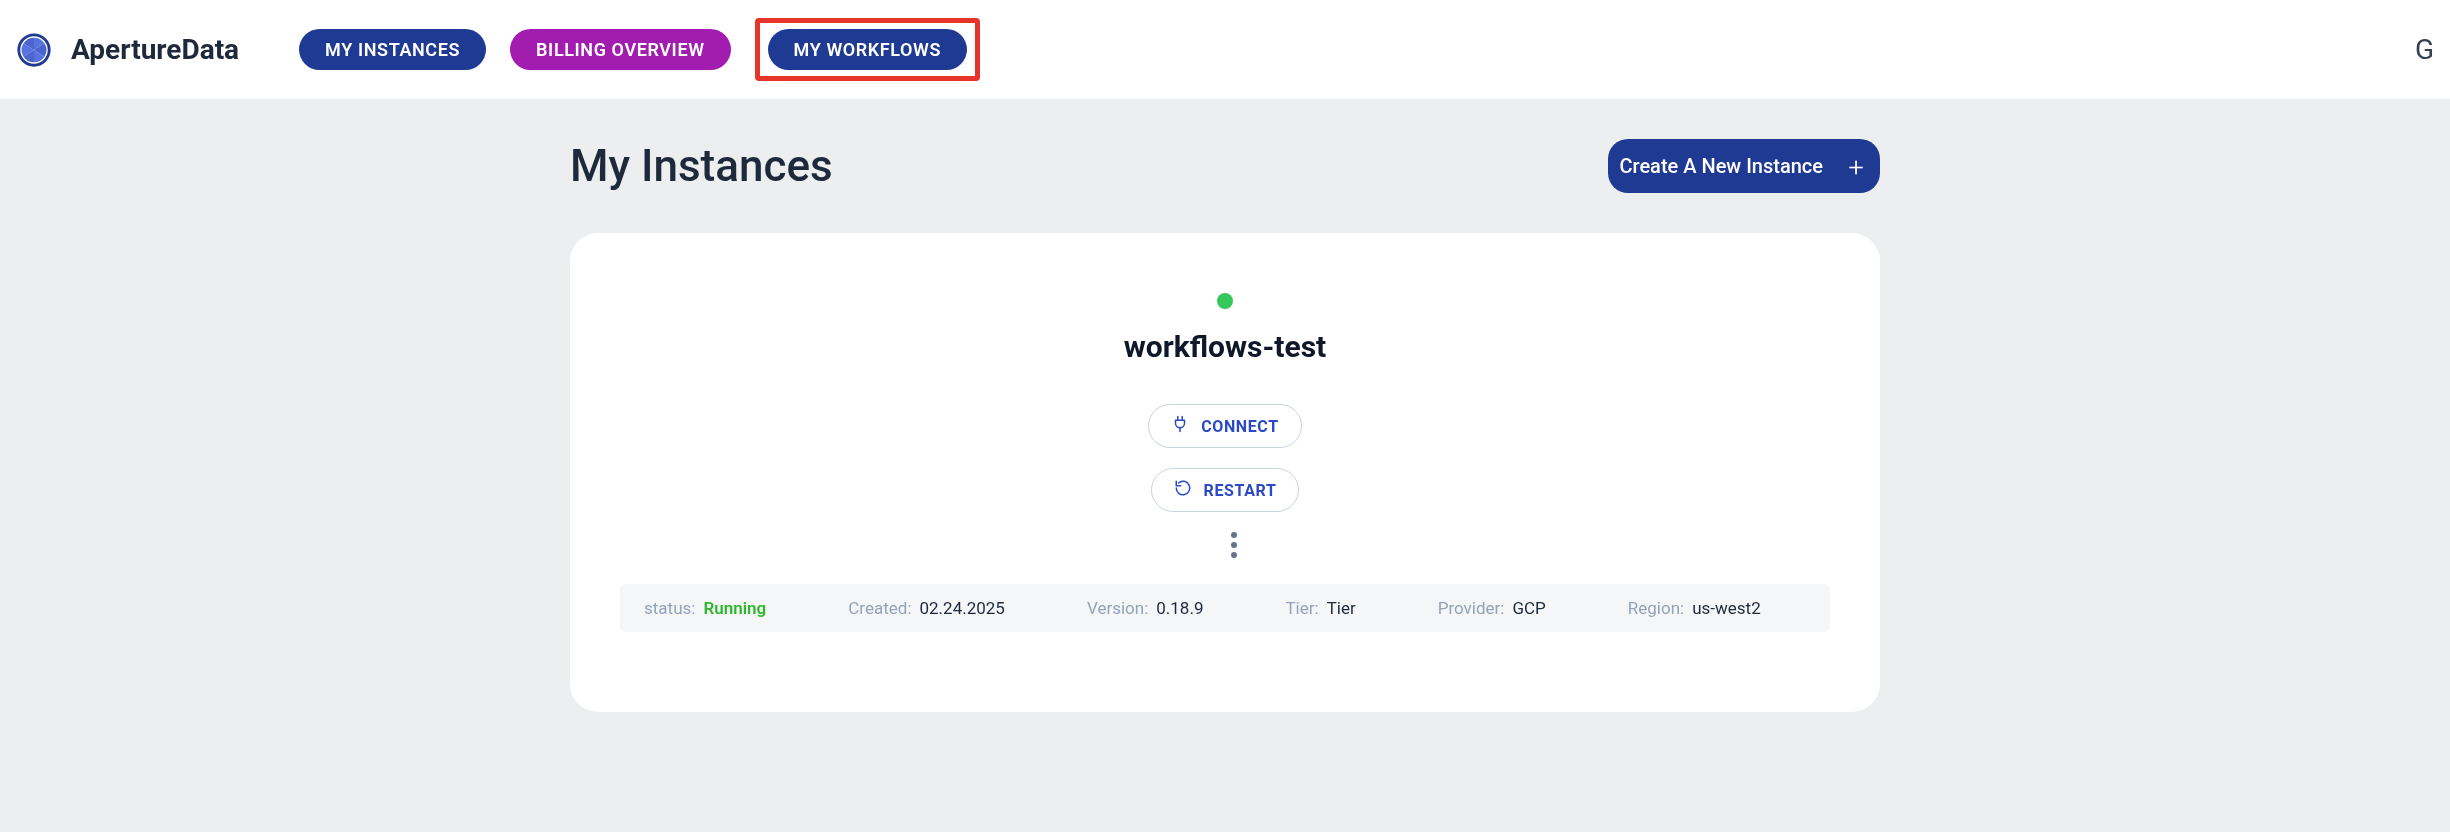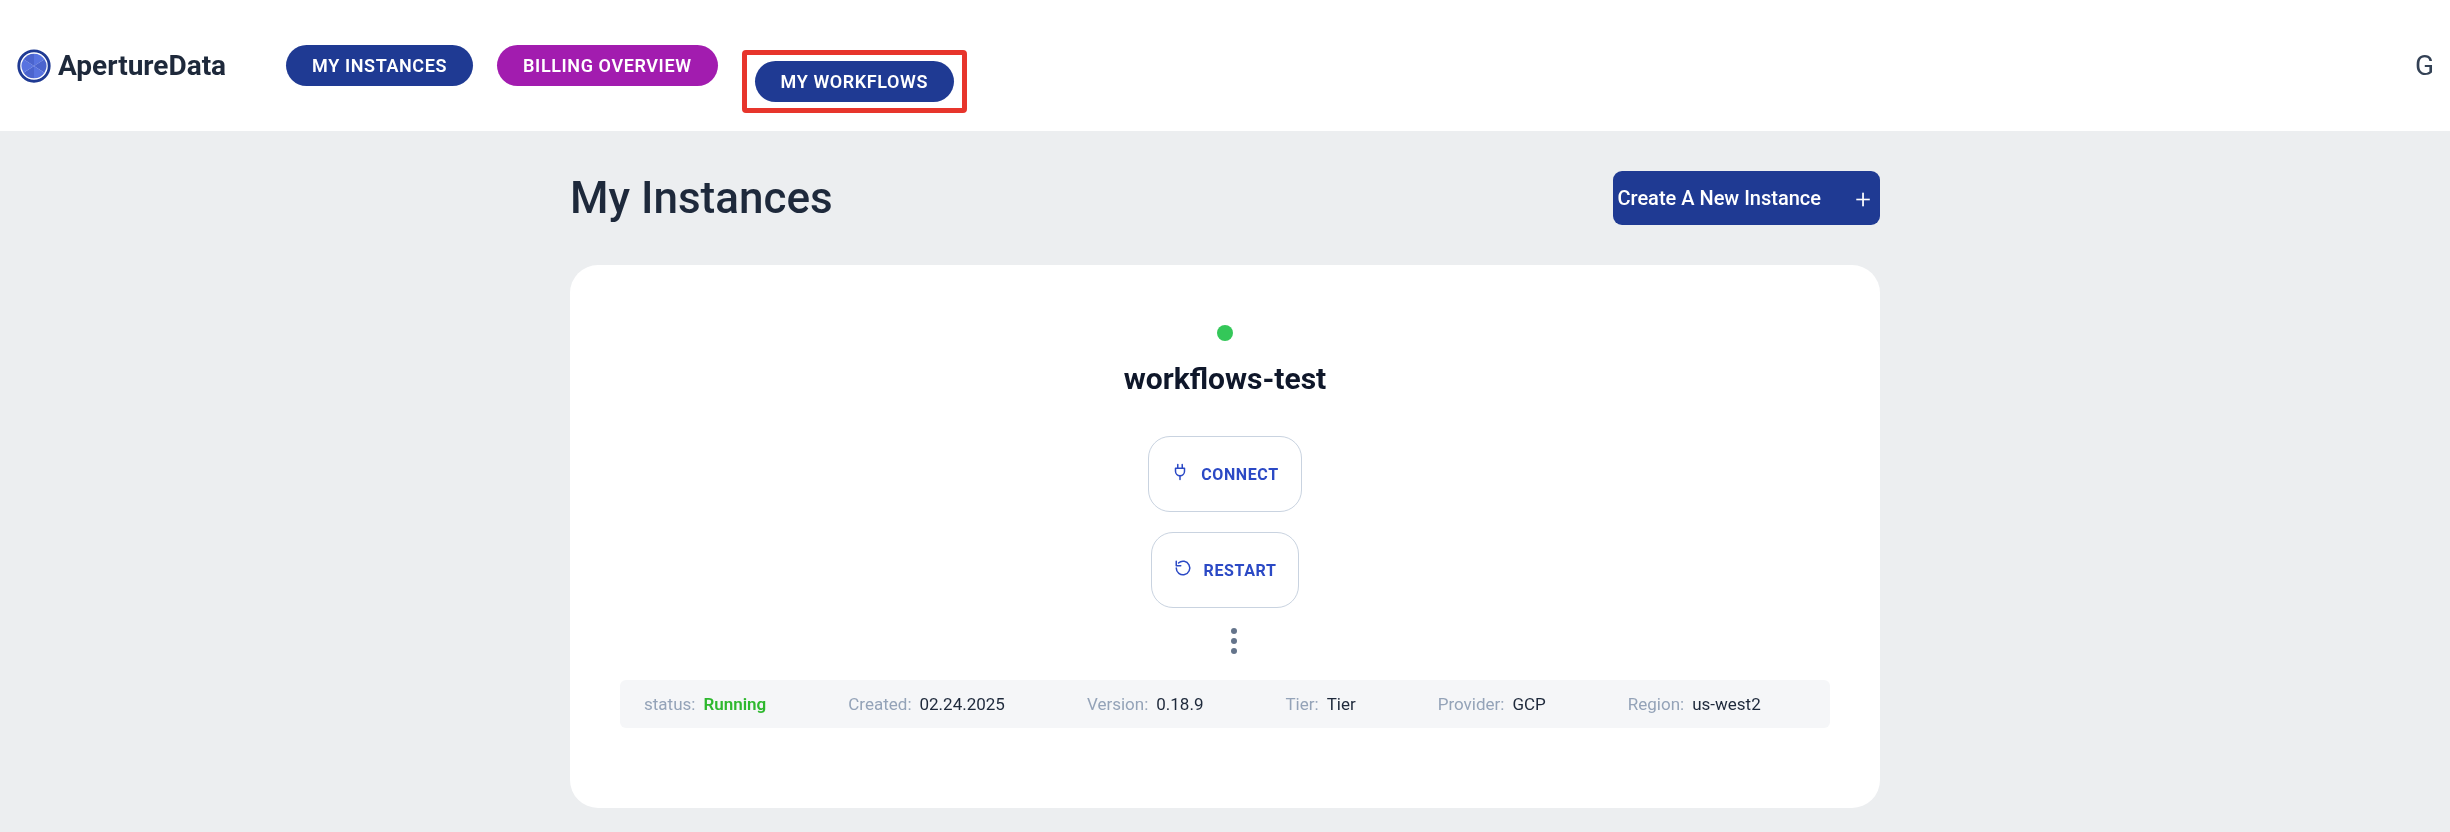--- a/index.html
+++ b/index.html
@@ -7,21 +7,21 @@
     body { background:#ffffff; color:#0f172a; }
 
     
     .header {
       display:flex;
       align-items:center;
       padding:18px 12px 18px 14px;
       background:#ffffff;
     }
 
-    .logo-block { display:flex; align-items:center; gap:4px; margin-right:40px; }
+    .logo-block { display:flex; align-items:center; gap:17px; margin-right:40px; }
     .logo-mark {
       width:40px; height:40px;
       display:flex; align-items:center; justify-content:center;
     }
     .logo-text { font-size:28px; font-weight:700; color:#1e293b; }
 
     .nav { display:flex; gap:24px; align-items:center; margin-left:20px; }
 
     .pill {
       border:none;
@@ -34,21 +34,20 @@
       white-space:nowrap;
     }
     .pill-primary { background:#1f3a93; color:#ffffff; }
     .pill-secondary { background:#a21caf; color:#ffffff; }
 
     .pill-highlight-wrap {
       border:5px solid #e7352c;
       padding:6px 8px;
       border-radius:4px;
       display:inline-flex;
-      margin-top:32px;
     }
 
     .header-right { margin-left:auto; font-size:28px; color:#334155; padding-right:4px; }
 
     
     .page {
       background:#eceef0;
       padding:40px 0 60px;
       min-height:calc(832px - 90px);
     }
@@ -64,26 +63,26 @@
       align-items:center;
       justify-content:space-between;
       margin-bottom:40px;
     }
 
     .page-title { font-size:44px; font-weight:500; color:#1e293b; }
 
     .create-btn {
       display:inline-flex;
       align-items:center;
-      gap:29px;
+      gap:20px;
       background:#1f3a93;
       color:#ffffff;
       border:none;
-      border-radius:9px;
-      padding:14px 4px;
+      border-radius:20px;
+      padding:14px 11px;
       font-size:20px;
       font-weight:500;
       cursor:pointer;
     }
     .create-btn .plus { font-size:26px; line-height:1; font-weight:300; }
 
     
     .card {
       background:#ffffff;
       border-radius:28px;
@@ -106,21 +105,21 @@
 
     .spacer { flex:1; }
 
     .action-btn {
       display:inline-flex;
       align-items:center;
       gap:12px;
       border:1.5px solid #c9d3e0;
       background:#ffffff;
       border-radius:22px;
-      padding:26px 22px;
+      padding:10px 22px;
       font-size:16px;
       font-weight:700;
       letter-spacing:0.6px;
       color:#2b49c5;
       cursor:pointer;
     }
     .action-btn + .action-btn { margin-left:0; }
 
     .kebab {
       margin-left:18px;

